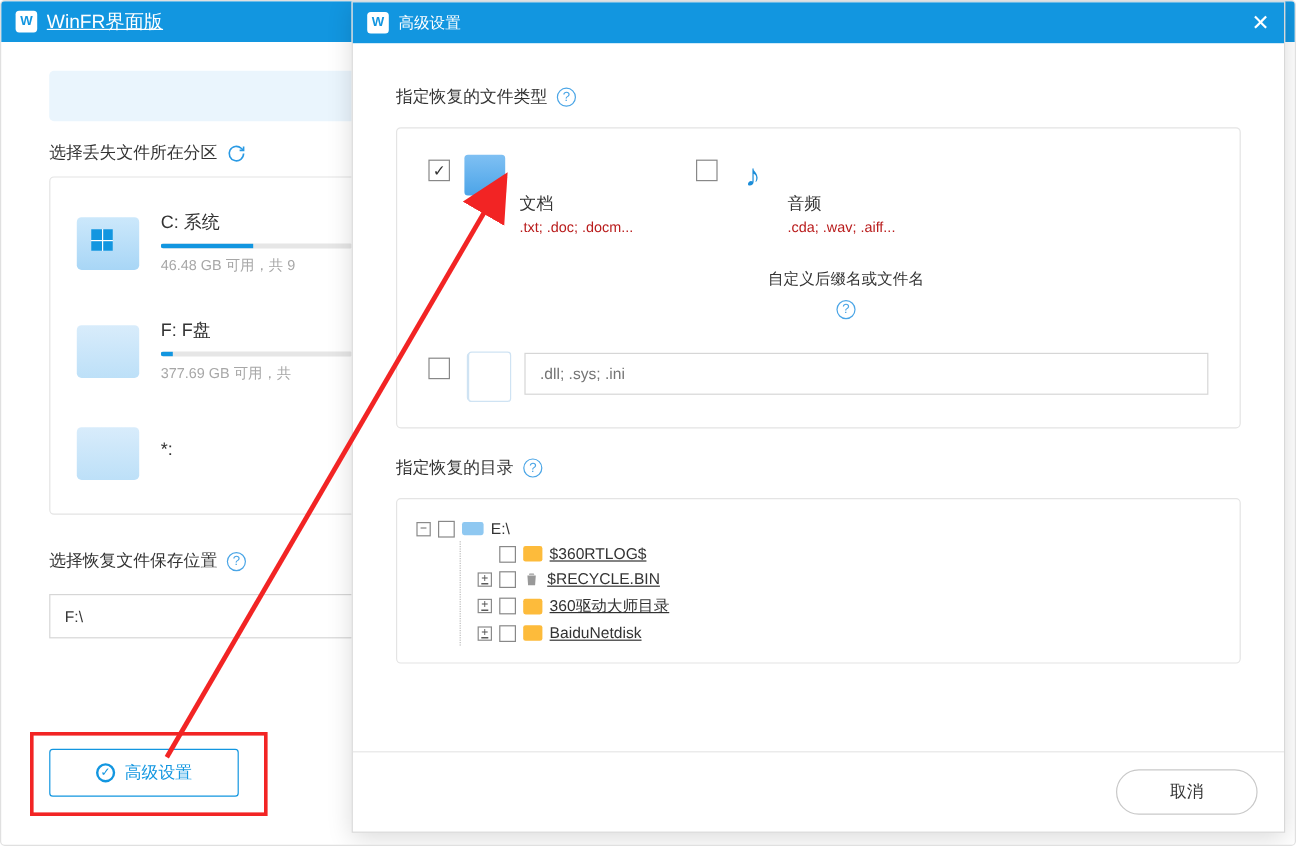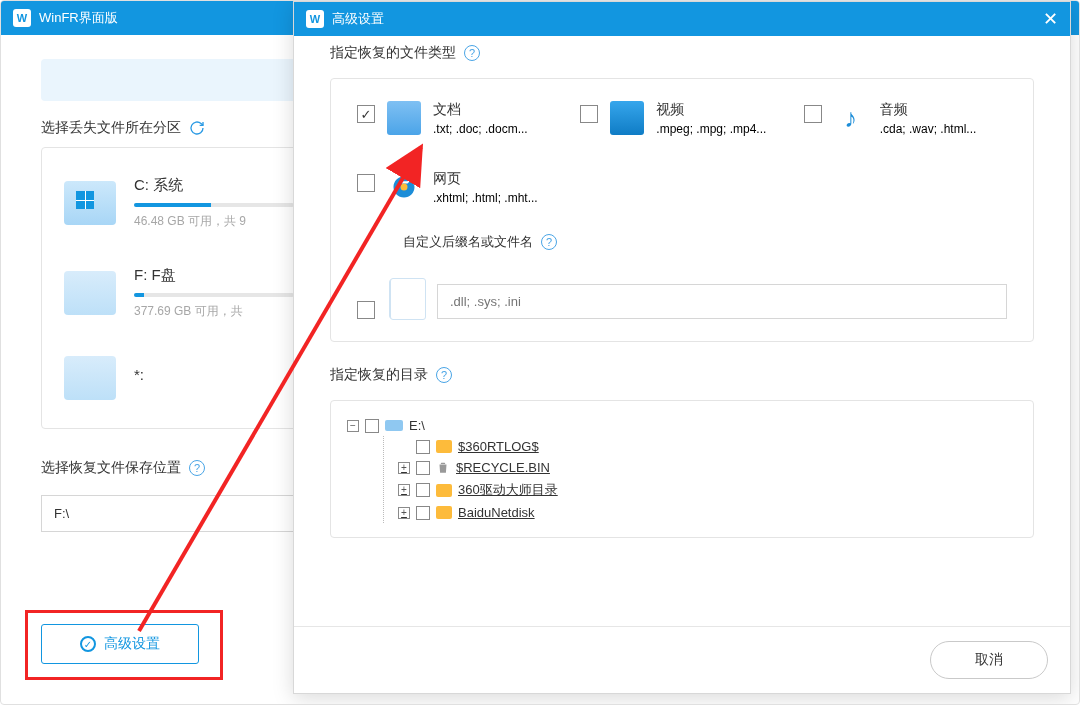--- a/index.html
+++ b/index.html
@@ -1,21 +1,21 @@
 <!DOCTYPE html>
 <html><head>
 <meta charset="utf-8">
 <style>
 * { box-sizing: border-box; margin: 0; padding: 0; font-family: "Microsoft YaHei", Arial, sans-serif; }
 body { width: 1080px; height: 705px; background: #fff; position: relative; overflow: hidden; border: 1px solid #e0e0e0; border-radius: 4px; }
 
 
 .main-titlebar { height: 34px; background: #1296e0; display:flex; align-items:center; color:#fff; padding: 0 12px; }
 .main-titlebar .logo { width:18px; height:18px; background:#fff; border-radius:3px; margin-right:8px; display:flex; align-items:center; justify-content:center; color:#1296e0; font-size:11px; font-weight:bold; }
-.main-titlebar .title { font-size:13px; }
+.main-titlebar .title { font-size:16px;text-decoration:underline; }
 
 
 .main-body { padding: 24px 40px; position:relative; height: calc(100% - 34px); }
 .banner { background:#eaf5fd; color:#0f90d8; padding:12px; text-align:center; font-size:14px; border-radius:4px; margin-bottom:18px; }
 .section-label { font-size:14px; color:#333; margin-bottom:10px; display:flex; align-items:center; gap:8px; }
 .help-ic { width:16px; height:16px; border:1px solid #4aa5e6; border-radius:50%; color:#4aa5e6; font-size:11px; display:inline-flex; align-items:center; justify-content:center; }
 .refresh-ic { width:16px; height:16px; color:#2a9ae4; display:inline-flex; }
 
 .drive-panel { border:1px solid #e4e4e4; border-radius:4px; padding: 10px 0; background:#fff; }
 .drive-row { display:flex; align-items:center; padding: 18px 22px; gap:18px; }
@@ -36,35 +36,35 @@
 .advanced-btn { position:absolute; bottom:40px; left:40px; border:1px solid #1296e0; color:#1296e0; background:#fff; padding:10px 38px; font-size:14px; border-radius:3px; display:flex; align-items:center; gap:8px; cursor:pointer; }
 .advanced-btn .circ { width:16px; height:16px; border:2px solid #1296e0; border-radius:50%; display:inline-flex; align-items:center; justify-content:center; font-size:10px; }
 .highlight-box { position:absolute; bottom:24px; left:24px; width:198px; height:70px; border:3px solid #f22424; pointer-events:none; }
 
 
 .modal { position:absolute; top:0; left:292px; right:8px; bottom:10px; background:#fff; border:1px solid #d8d8d8; box-shadow: 0 4px 20px rgba(0,0,0,0.15); display:flex; flex-direction:column; }
 .modal-titlebar { height:34px; background:#1296e0; color:#fff; display:flex; align-items:center; padding:0 12px; }
 .modal-titlebar .logo { width:18px; height:18px; background:#fff; border-radius:3px; margin-right:8px; display:flex; align-items:center; justify-content:center; color:#1296e0; font-size:11px; font-weight:bold; }
 .modal-titlebar .title { font-size:13px; flex:1; }
 .modal-titlebar .close { font-size:18px; cursor:pointer; }
-.modal-body { padding: 8px 36px; flex:1; overflow:auto; position:relative; }
+.modal-body { padding: 36px 36px; flex:1; overflow:auto; position:relative; }
 .modal-section-title { font-size:14px; color:#333; display:flex; align-items:center; gap:8px; margin-bottom:16px; }
 
 .filetype-panel { border:1px solid #e4e4e4; border-radius:4px; padding: 22px 26px; }
 .filetype-grid { display:grid; grid-template-columns: 1fr 1fr 1fr; row-gap: 34px; column-gap: 20px; }
 .ft-item { display:flex; align-items:flex-start; gap:12px; }
 .ft-check { width:18px; height:18px; border:1px solid #888; background:#fff; flex-shrink:0; display:flex; align-items:center; justify-content:center; font-size:13px; color:#333; cursor:pointer; margin-top:4px; }
 .ft-check.checked::after { content:"✓"; }
 .ft-icon { width:34px; height:34px; flex-shrink:0; border-radius:3px; }
-.ft-txt { min-width:0; }
+.ft-txt { min-width:0;margin-top:32px; }
 .ft-name { font-size:14px; color:#333; }
-.ft-ext { font-size:12px; color:#000000; margin-top:3px; white-space:nowrap; overflow:hidden; text-overflow:ellipsis; max-width:130px; }
-
-.custom-row { display:flex; align-items:flex-end; gap:14px; margin-top:28px; }
-.custom-label { font-size:13px; color:#333; margin-bottom:8px; display:flex; gap:8px; align-items:center; }
+.ft-ext { font-size:12px; color:#b91c1c; margin-top:3px; white-space:nowrap; overflow:hidden; text-overflow:ellipsis; max-width:130px; }
+
+.custom-row { display:flex; align-items:flex-start; gap:14px; margin-top:28px; }
+.custom-label { font-size:13px; color:#333; margin-bottom:8px; display:flex; gap:8px; align-items:center;flex-direction:column; }
 .custom-input { flex:1; border:1px solid #d6d6d6; padding:9px 12px; font-size:13px; color:#888; }
 .custom-icon { width:34px; height:40px; border:1px solid #cfe3f3; border-radius:3px; position:relative; }
 .custom-icon::after { content:""; position:absolute; right:-4px; bottom:-2px; width:34px; height:40px; border:1px solid #cfe3f3; border-radius:3px; background:#fff; }
 
 .dir-section { margin-top:24px; }
 .dir-panel { border:1px solid #e4e4e4; border-radius:4px; padding:14px 16px; max-height:180px; overflow:auto; }
 .tree { font-size:13px; color:#333; }
 .tree-node { display:flex; align-items:center; gap:6px; padding:3px 0; }
 .tree-toggle { width:12px; height:12px; border:1px solid #8a8a8a; display:inline-flex; align-items:center; justify-content:center; font-size:10px; line-height:1; cursor:pointer; color:#555; }
 .tree-spacer { width:12px; display:inline-block; }
@@ -190,45 +190,24 @@
           <div class="ft-item">
             <span class="ft-check checked"></span>
             <div class="ft-icon ic-doc"></div>
             <div class="ft-txt">
               <div class="ft-name">文档</div>
               <div class="ft-ext">.txt; .doc; .docm...</div>
             </div>
           </div>
           <div class="ft-item">
             <span class="ft-check "></span>
-            <div class="ft-icon ic-vid"></div>
-            <div class="ft-txt">
-              <div class="ft-name">视频</div>
-              <div class="ft-ext">.mpeg; .mpg; .mp4...</div>
-            </div>
-          </div>
-          <div class="ft-item">
-            <span class="ft-check "></span>
             <div class="ft-icon ic-aud">♪</div>
             <div class="ft-txt">
               <div class="ft-name">音频</div>
-              <div class="ft-ext">.cda; .wav; .html...</div>
-            </div>
-          </div>
-          <div class="ft-item">
-            <span class="ft-check "></span>
-            <div class="ft-icon ic-web">
-              <svg viewBox="0 0 24 24" width="28" height="28">
-                <path fill="#1c8dd8" d="M21 12c0 5-4 9-9 9s-9-4-9-9 4-9 9-9c2 0 3.8.6 5.3 1.7L15 7H9v2h6l2.6-2.6C19.7 8 21 9.9 21 12z"></path>
-                <circle cx="12" cy="12" r="3" fill="#fdbb3b"></circle>
-              </svg>
-            </div>
-            <div class="ft-txt">
-              <div class="ft-name">网页</div>
-              <div class="ft-ext">.xhtml; .html; .mht...</div>
+              <div class="ft-ext">.cda; .wav; .aiff...</div>
             </div>
           </div>
         </div>
 
       <div style="margin-top:28px; margin-left:46px">
         <div class="custom-label">
           <span>自定义后缀名或文件名</span>
           <span class="help-ic">?</span>
         </div>
       </div>

